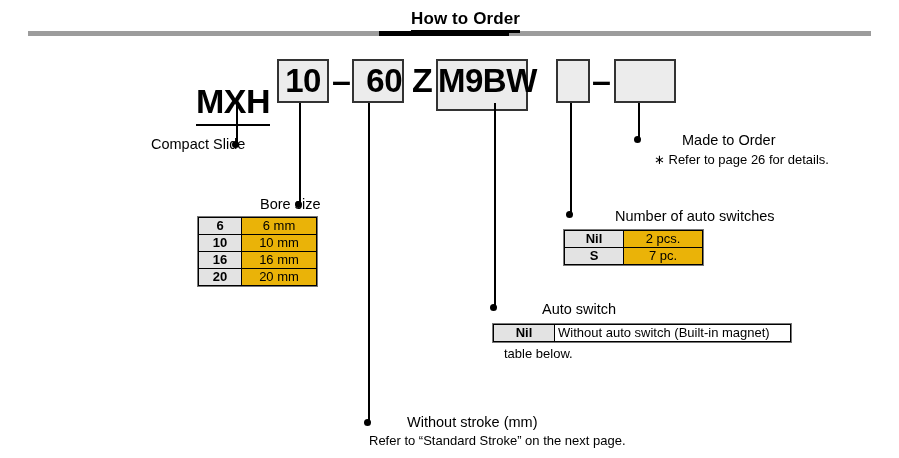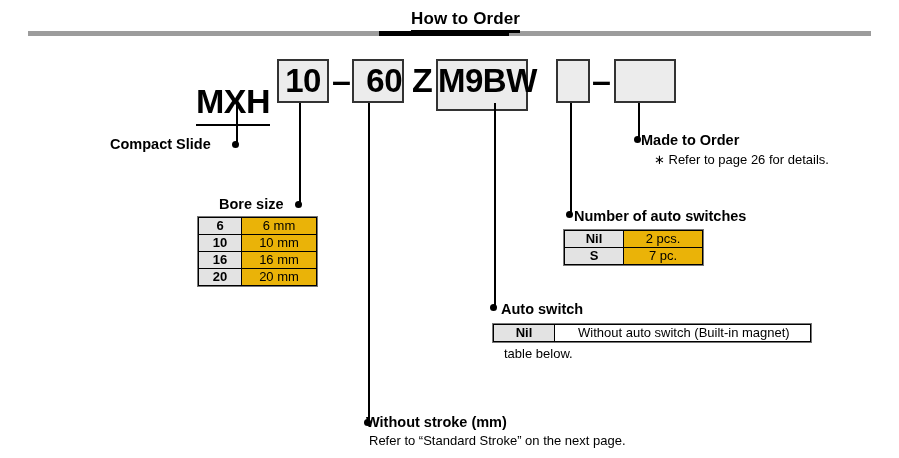--- a/index.html
+++ b/index.html
@@ -82,22 +82,23 @@
   .leader-dot {
     width: 7px;
     height: 7px;
     border-radius: 50%;
     background: #000000;
   }
 
   
   .callout-title {
     font-size: 14.5px;
-    font-weight: bold;
+    font-weight: normal;
     white-space: nowrap;
+    margin-left: 41px;
   }
   .callout-note {
     font-size: 13px;
     white-space: nowrap;
     line-height: 17px;
   }
 
   
   .spec-table {
     border-collapse: collapse;
@@ -115,21 +116,21 @@
     font-weight: bold;
     text-align: center;
   }
   .spec-table td.desc {
     background: #eab308;
     text-align: center;
   }
   .spec-table td.desc-left {
     background: #ffffff;
     text-align: left;
-    padding-left: 23px;
+    padding-left: 3px;
   }
   .tbl-outer { border: 1px solid #777; display: inline-block; }
 
   #compact-slide-label { left: 110px; top: 136px; }
   #bore-size-label     { left: 219px; top: 196px; }
   #bore-size-table     { left: 197px; top: 216px; }
   #stroke-label        { left: 366px; top: 414px; }
   #stroke-note         { left: 369px; top: 432px; }
   #autoswitch-label    { left: 501px; top: 301px; }
   #autoswitch-table    { left: 492px; top: 323px; }

